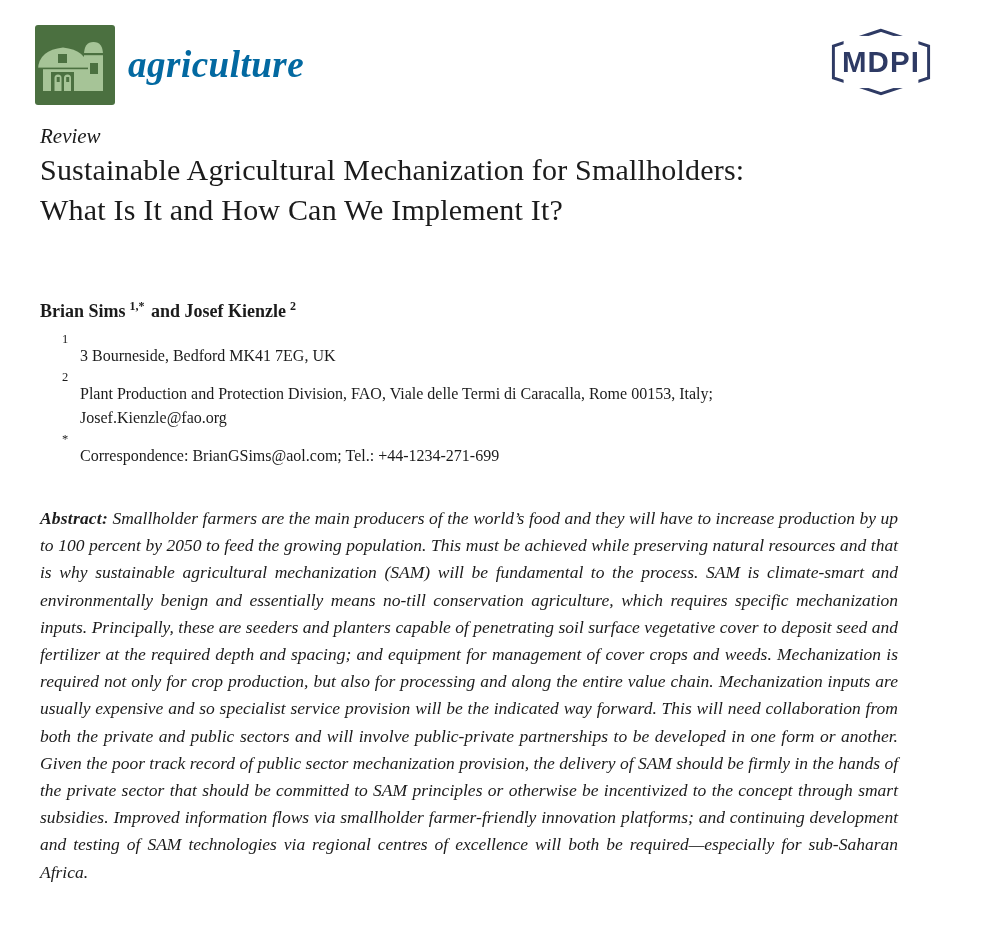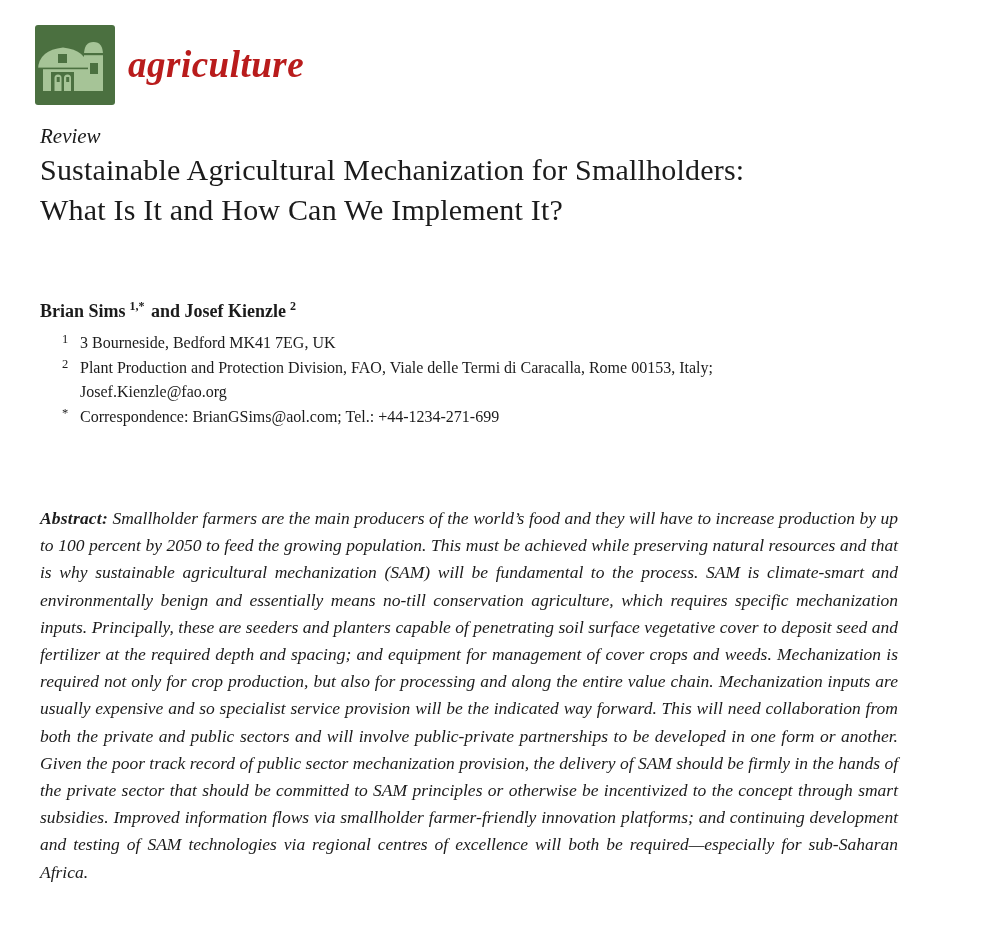--- a/index.html
+++ b/index.html
@@ -21,21 +21,21 @@
     display: flex;
     align-items: center;
   }
   .logo-square { width: 80px; height: 80px; }
   .logo-square svg { display: block; }
   .wordmark {
     margin-left: 13px;
     font-size: 37px;
     font-style: italic;
     font-weight: bold;
-    color: #b91c1c;
+    color: #0369a1;
     letter-spacing: 0.5px;
     line-height: 80px;
   }
   .mdpi-logo {
     position: absolute;
     left: 812px;
     top: 28px;
     width: 138px;
     height: 68px;
   }
@@ -83,21 +83,21 @@
   }
   .affil-row { display: flex; }
   .affil-marker {
     flex: 0 0 40px;
     box-sizing: border-box;
     padding-left: 22px;
     font-size: 12.5px;
     position: relative;
     top: -4px;
   }
-  .affil-text { flex: 1; }
+  .affil-text { flex: 1; margin-top: 13px; }
 
   
   .editorial {
     position: absolute;
     left: 40px;
     top: 438px;
     width: 860px;
     font-size: 16px;
     line-height: 24px;
   }
@@ -138,20 +138,27 @@
         <rect x="16" y="47" width="23" height="19" fill="#4b7040"></rect>
         <path d="M19.5,66 L19.5,53 Q19.5,49.5 23,49.5 Q26.5,49.5 26.5,53 L26.5,66 Z" fill="#a6c497"></path>
         <path d="M29,66 L29,53 Q29,49.5 32.5,49.5 Q36,49.5 36,53 L36,66 Z" fill="#a6c497"></path>
         <rect x="21.7" y="52" width="3" height="5" fill="#4b7040"></rect>
         <rect x="31.2" y="52" width="3" height="5" fill="#4b7040"></rect>
       </svg>
     </div>
     <div class="wordmark">agriculture</div>
   </div>
 
+  <div class="mdpi-logo">
+    <svg width="138" height="68" viewBox="0 0 120 60" aria-hidden="true">
+      <path d="M60,2 L18,16 L18,44 L60,58 L102,44 L102,16 Z" fill="none" stroke="#2e3a64" stroke-width="2.6" stroke-linejoin="miter"></path>
+      <rect x="27" y="7" width="66" height="46" fill="#ffffff"></rect>
+      <text x="60" y="39" text-anchor="middle" font-family="Liberation Sans, sans-serif" font-weight="bold" font-size="26" letter-spacing="1" fill="#2e3a64">MDPI</text>
+    </svg>
+  </div>
 
   <div class="review-label">Review</div>
 
   <h1 class="article-title" style="margin:0;">Sustainable Agricultural Mechanization for Smallholders: What Is It and How Can We Implement It?</h1>
 
   <div class="authors-line">
     <span>Brian Sims</span><sup>1,*</sup>
     <span>and</span>
     <span>Josef Kienzle</span><sup>2</sup>
   </div>

